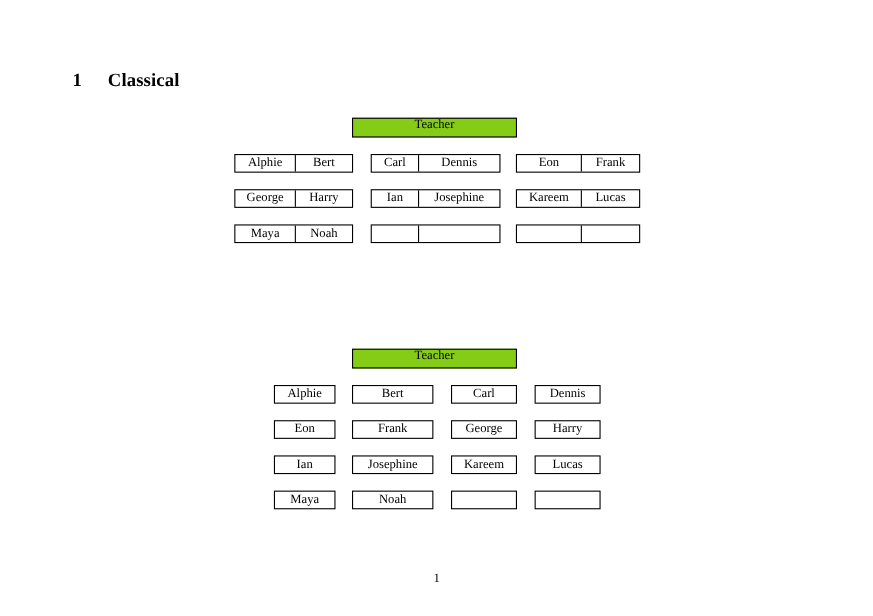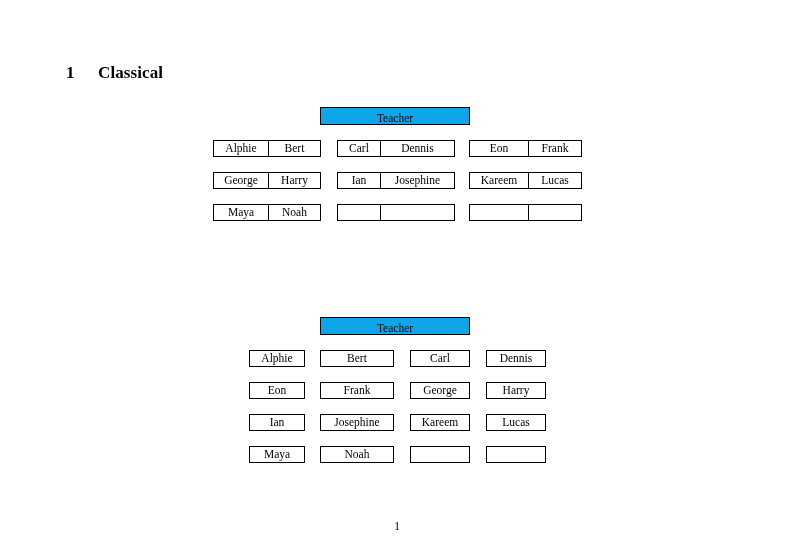--- a/index.html
+++ b/index.html
@@ -91,24 +91,24 @@
     overflow: hidden;
   }
 
   
   .teacher-box {
     position: absolute;
     left: 320px;
     width: 150px;
     height: 18px;
     border: 1px solid #000000;
-    background: #0ea5e9;
-    box-sizing: border-box;
-    display: flex;
-    align-items: flex-end;
+    background: #84cc16;
+    box-sizing: border-box;
+    display: flex;
+    align-items: flex-start;
     justify-content: center;
     font-size: 11.5px;
     line-height: 1;
   }
   #teacher-classical   { top: 107px; }
   #teacher-distributed { top: 317px; }
 
   
   .c-left   { left: 213px; }
   .c-mid    { left: 337px; }

